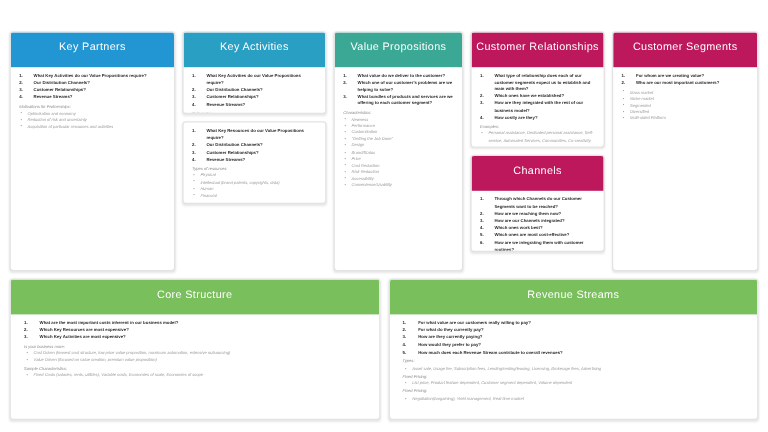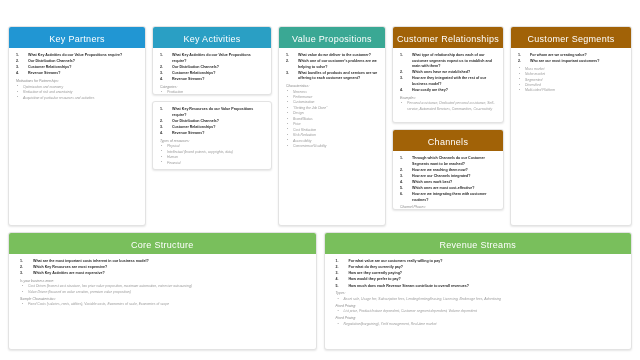--- a/index.html
+++ b/index.html
@@ -19,27 +19,27 @@
     border-radius:3px;
     box-shadow:0 1px 2px rgba(0,0,0,0.10);
     overflow:hidden;
     display:flex; flex-direction:column;
   }
   .card-head {
     color:#ffffff;
     text-align:center;
     font-size:9px;
     letter-spacing:.3px;
-    padding:7px 2px 4px;
+    padding:7px 2px 12px;
     font-weight:400;
   }
   .h-blue  { background:#2196d3; }
   .h-teal2 { background:#2a9fc4; }
   .h-teal  { background:#3aa894; }
-  .h-green { background:#a16207; }
+  .h-green { background:#be185d; }
   .h-lime  { background:#79bf5c; }
 
   .card-body { padding:5px 6px 6px; flex:1; }
 
   ol.qs { list-style:none; counter-reset:q; margin:0 0 2px 0; }
   ol.qs > li {
     counter-increment:q;
     position:relative;
     padding-left:13px;
     font-size:3.6px;

